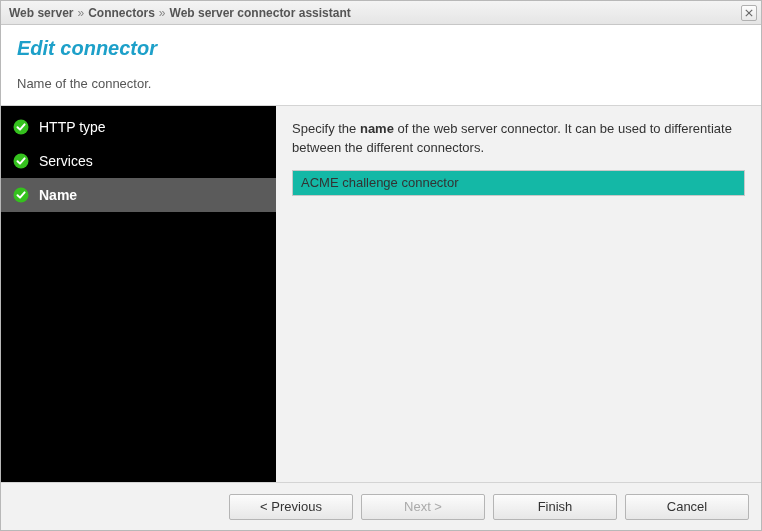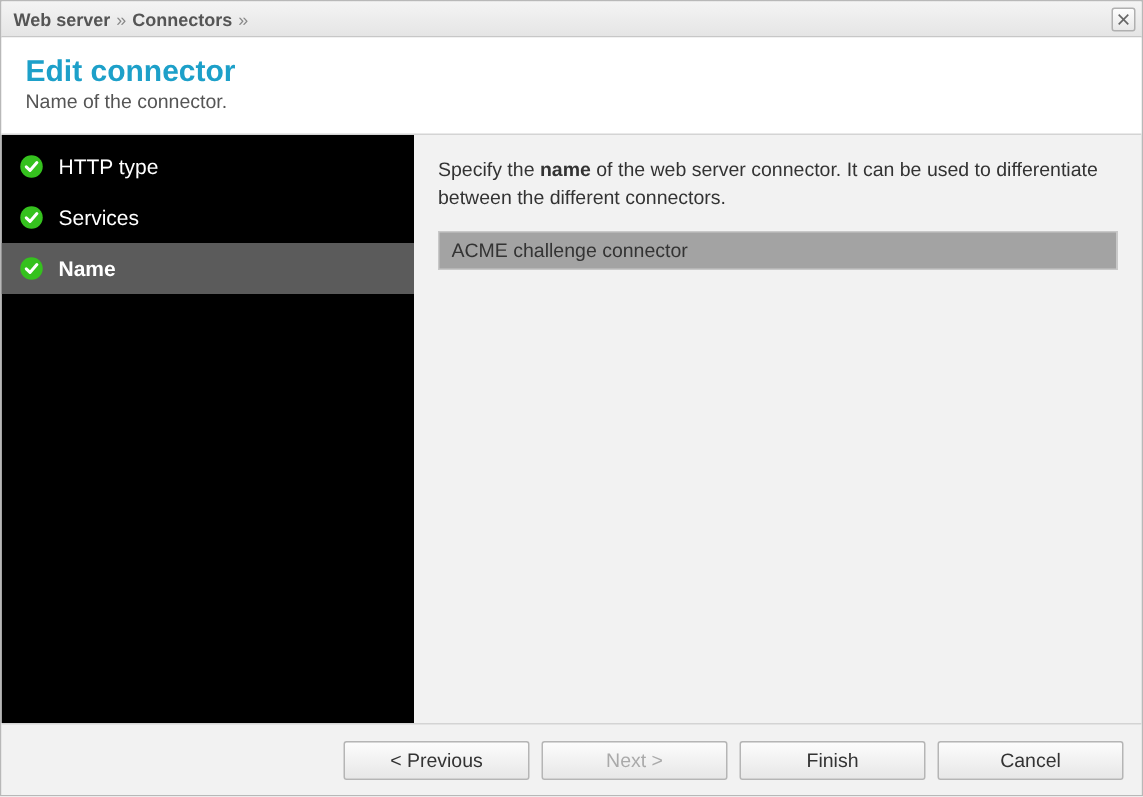--- a/index.html
+++ b/index.html
@@ -47,21 +47,22 @@
     .close-btn svg { width: 8px; height: 8px; }
     .header-area {
       padding: 12px 16px 14px 16px;
       border-bottom: 1px solid #d4d4d4;
       background: #fff;
     }
     .header-title {
       color: #1da0c9;
       font-size: 20px;
       font-weight: bold;
-      margin-bottom: 0;
+      margin-bottom: 16px;
+      font-style: italic;
     }
     .header-subtitle {
       color: #555;
       font-size: 13px;
     }
     .body-area {
       flex: 1;
       display: flex;
       overflow: hidden;
     }
@@ -99,21 +100,21 @@
       line-height: 1.45;
       margin-bottom: 12px;
     }
     .instruction .bold { font-weight: bold; }
     .name-input {
       width: 100%;
       height: 26px;
       border: 1px solid #c8c8c8;
       padding: 0 8px;
       font-size: 13px;
-      background: #a3a3a3;
+      background: #14b8a6;
       color: #333;
     }
     .footer {
       height: 48px;
       background: #f2f2f2;
       border-top: 1px solid #d4d4d4;
       display: flex;
       align-items: center;
       justify-content: flex-end;
       padding: 0 12px;
@@ -138,20 +139,21 @@
 <body>
 
 <div class="dialog">
 
   <div class="titlebar">
     <div class="breadcrumb">
       <span>Web server</span>
       <span class="sep">»</span>
       <span>Connectors</span>
       <span class="sep">»</span>
+      <span>Web server connector assistant</span>
     </div>
     <div class="close-btn">
       <svg viewBox="0 0 10 10">
         <line x1="1" y1="1" x2="9" y2="9" stroke="#666" stroke-width="1.4"></line>
         <line x1="9" y1="1" x2="1" y2="9" stroke="#666" stroke-width="1.4"></line>
       </svg>
     </div>
   </div>
 
   <div class="header-area">

